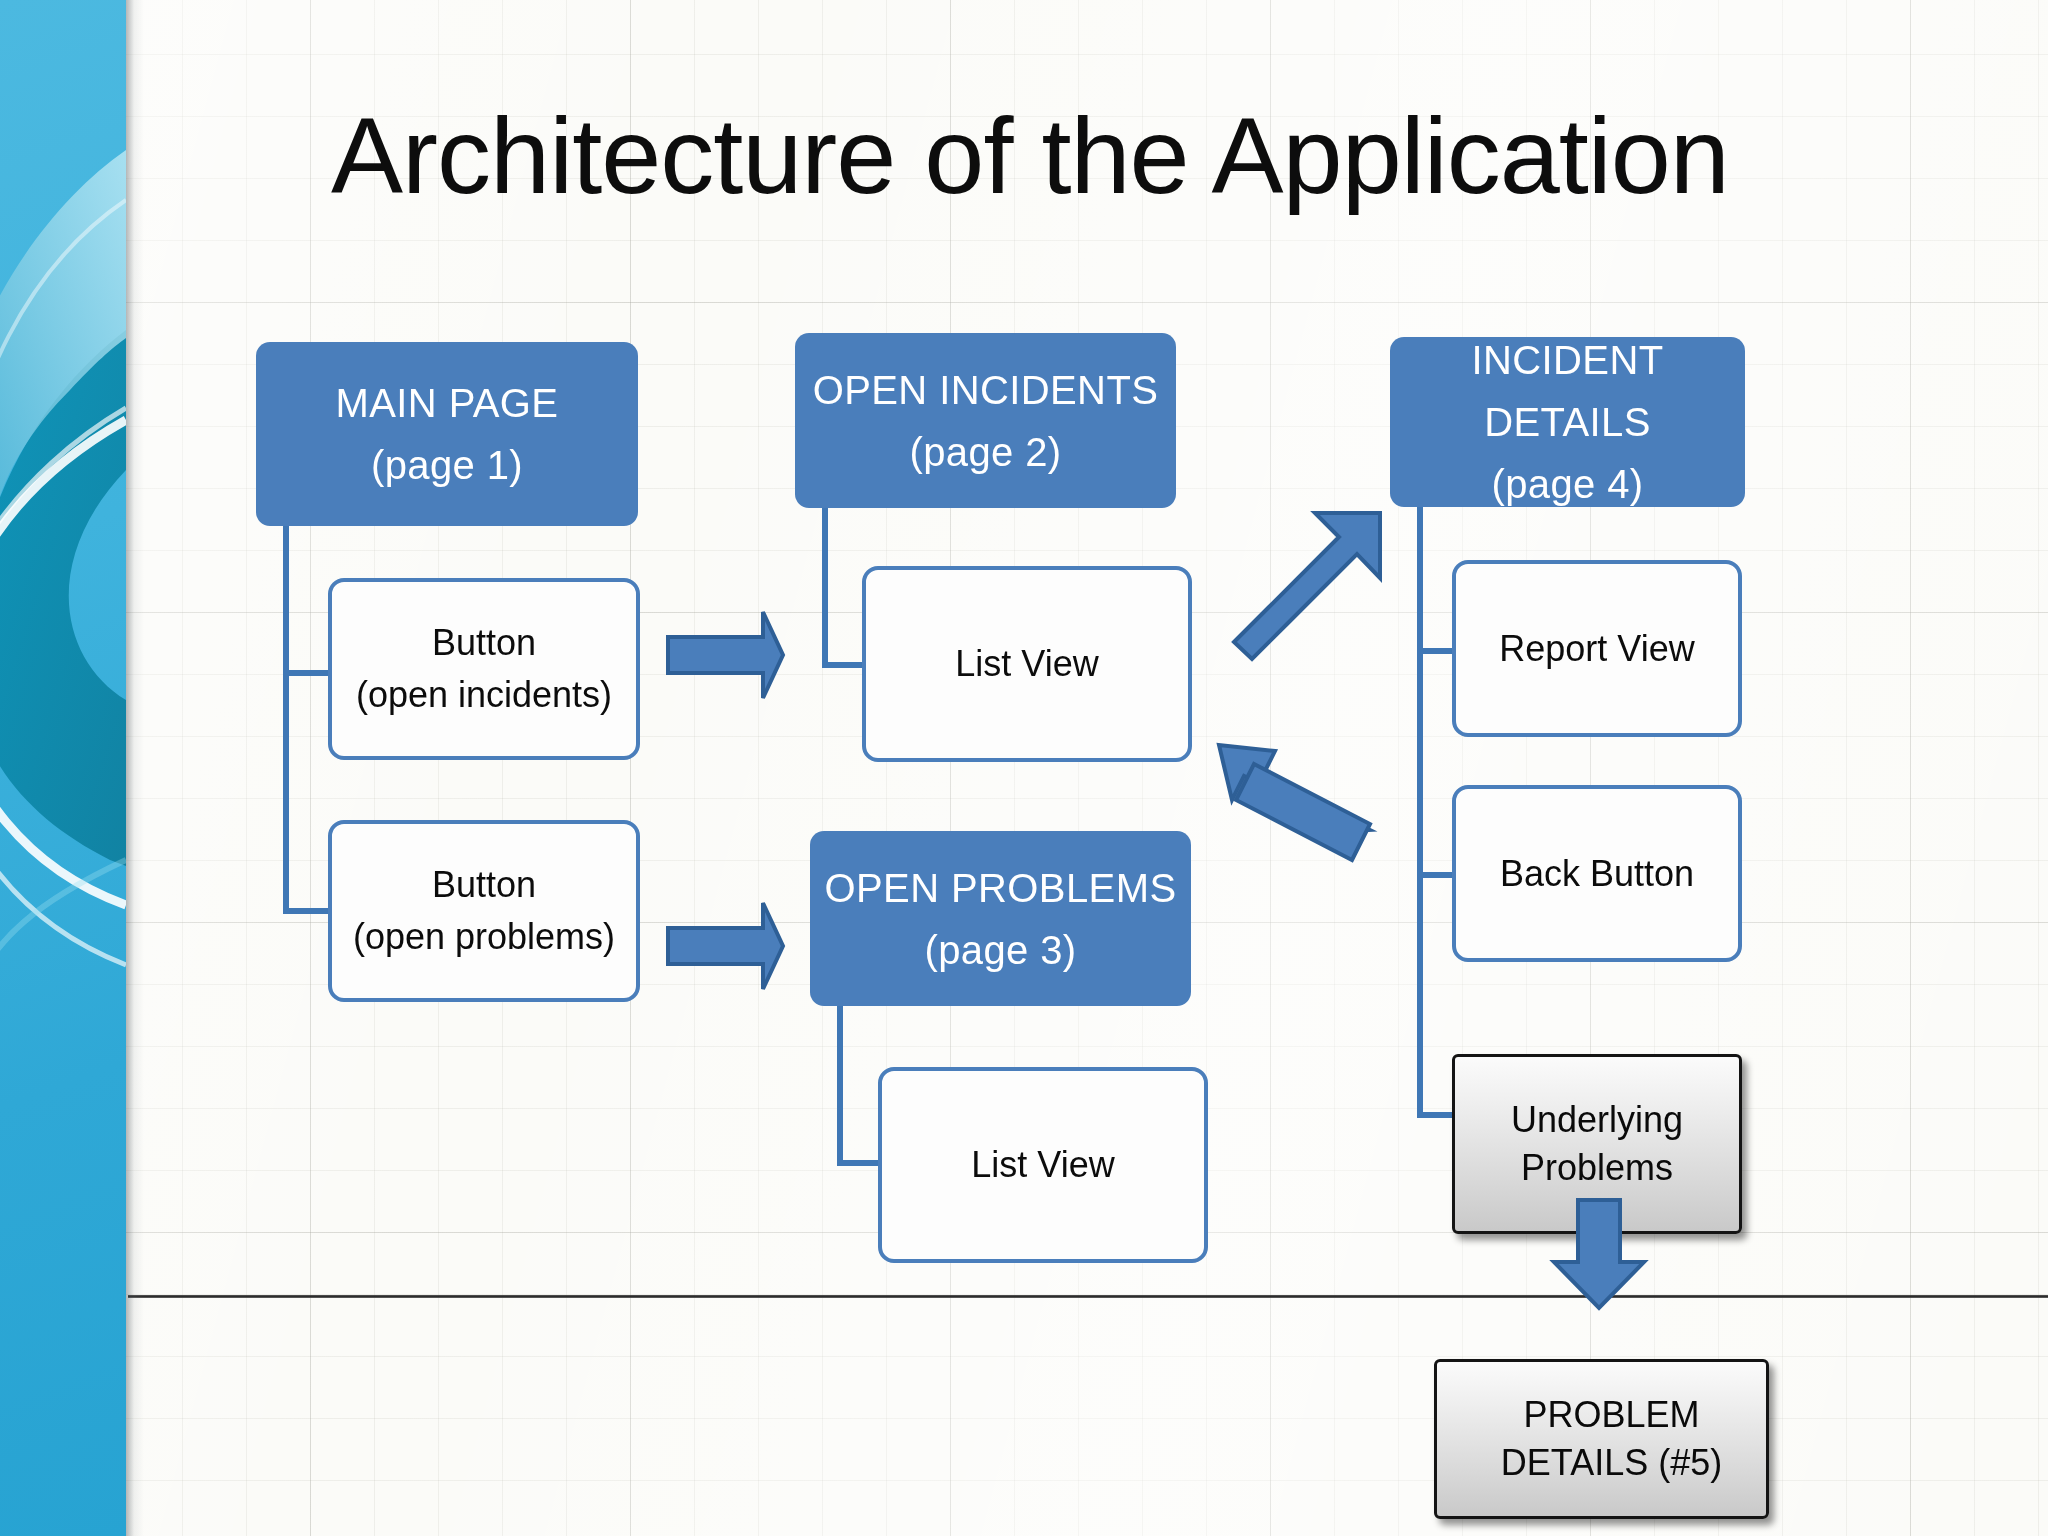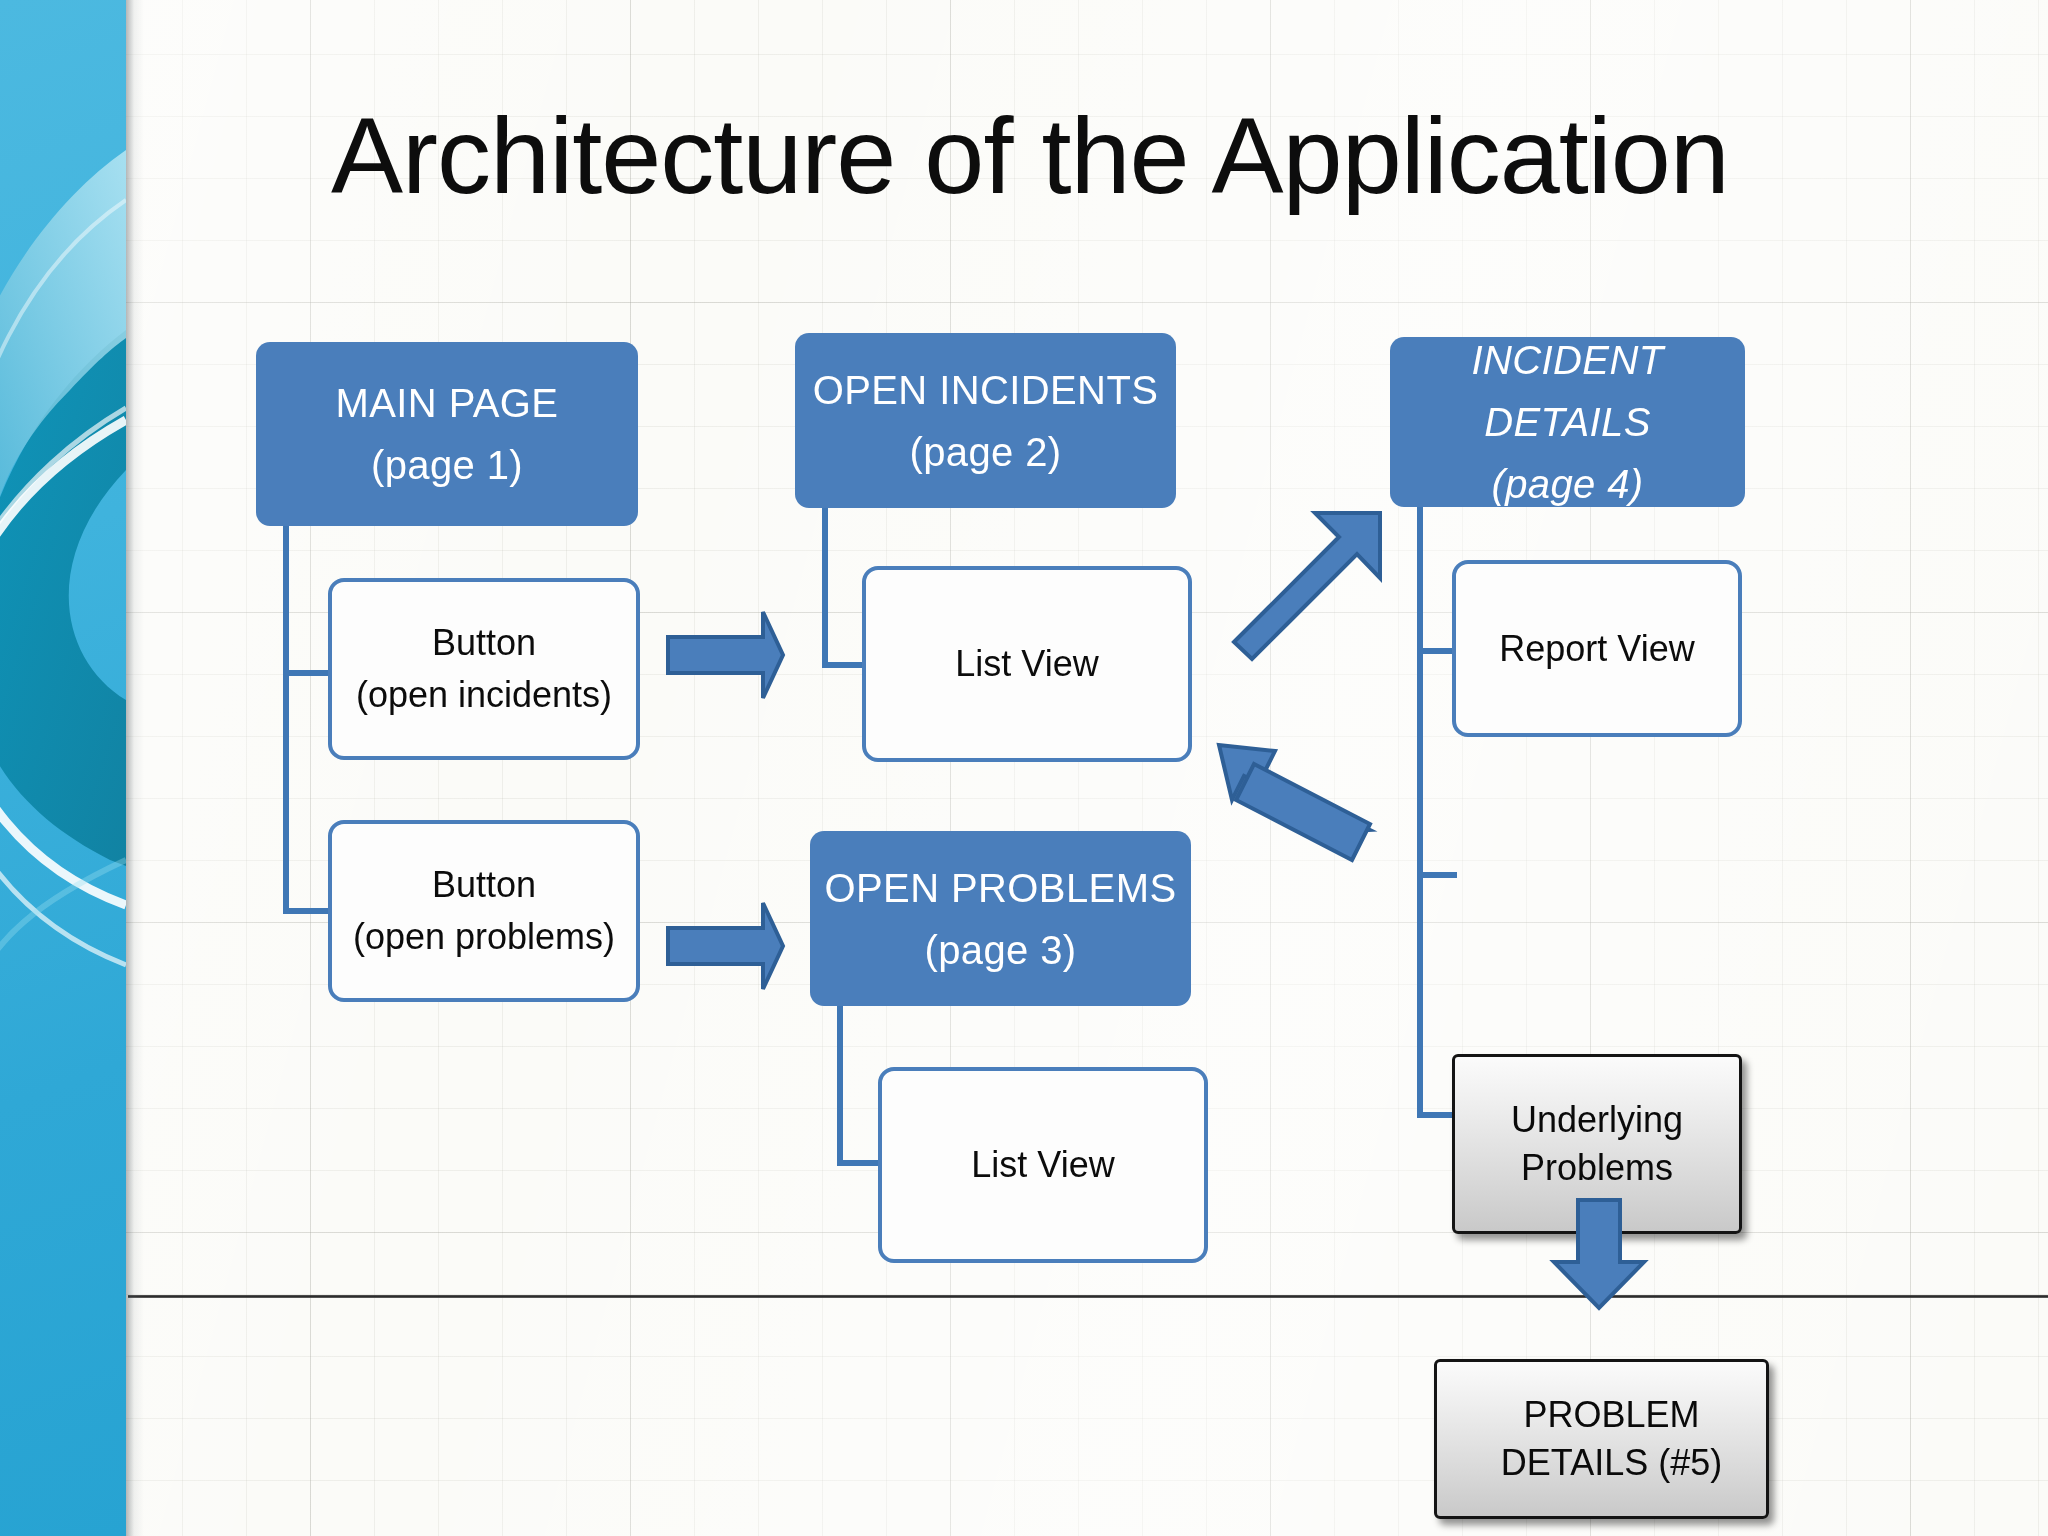--- a/index.html
+++ b/index.html
@@ -147,34 +147,37 @@
     <span class="l2">(page 3)</span>
   </div>
 
   <div class="vline" style="left:837px;top:1006px;height:160px;"></div>
   <div class="hline" style="left:837px;top:1160px;width:44px;"></div>
 
   <div class="node leaf" style="left:878px;top:1067px;width:330px;height:196px;">
     <span class="l1">List View</span>
   </div>
 
-  <div class="node hdr" style="left:1390px;top:337px;width:355px;height:170px;font-style:italic;">
+  <div class="node hdr" style="left:1390px;top:337px;width:355px;height:170px;">
     <span class="l1">INCIDENT DETAILS</span>
     <span class="l2">(page 4)</span>
   </div>
 
   <div class="vline" style="left:1417px;top:507px;height:608px;"></div>
   <div class="hline" style="left:1417px;top:648px;width:40px;"></div>
   <div class="hline" style="left:1417px;top:872px;width:40px;"></div>
   <div class="hline" style="left:1417px;top:1112px;width:40px;"></div>
 
   <div class="node leaf" style="left:1452px;top:560px;width:290px;height:177px;align-items:center;">
     <span class="l1">Report View</span>
   </div>
 
+  <div class="node leaf" style="left:1452px;top:785px;width:290px;height:177px;">
+    <span class="l1">Back Button</span>
+  </div>
 
   <div class="node gray" style="left:1452px;top:1010px;width:290px;height:180px;">
     <span class="l1">Underlying</span>
     <span class="l2">Problems</span>
   </div>
 
   <div class="node gray" style="left:1434px;top:1315px;width:335px;height:160px;padding-left:20px;">
     <span class="l1">PROBLEM</span>
     <span class="l2">DETAILS (#5)</span>
   </div>

